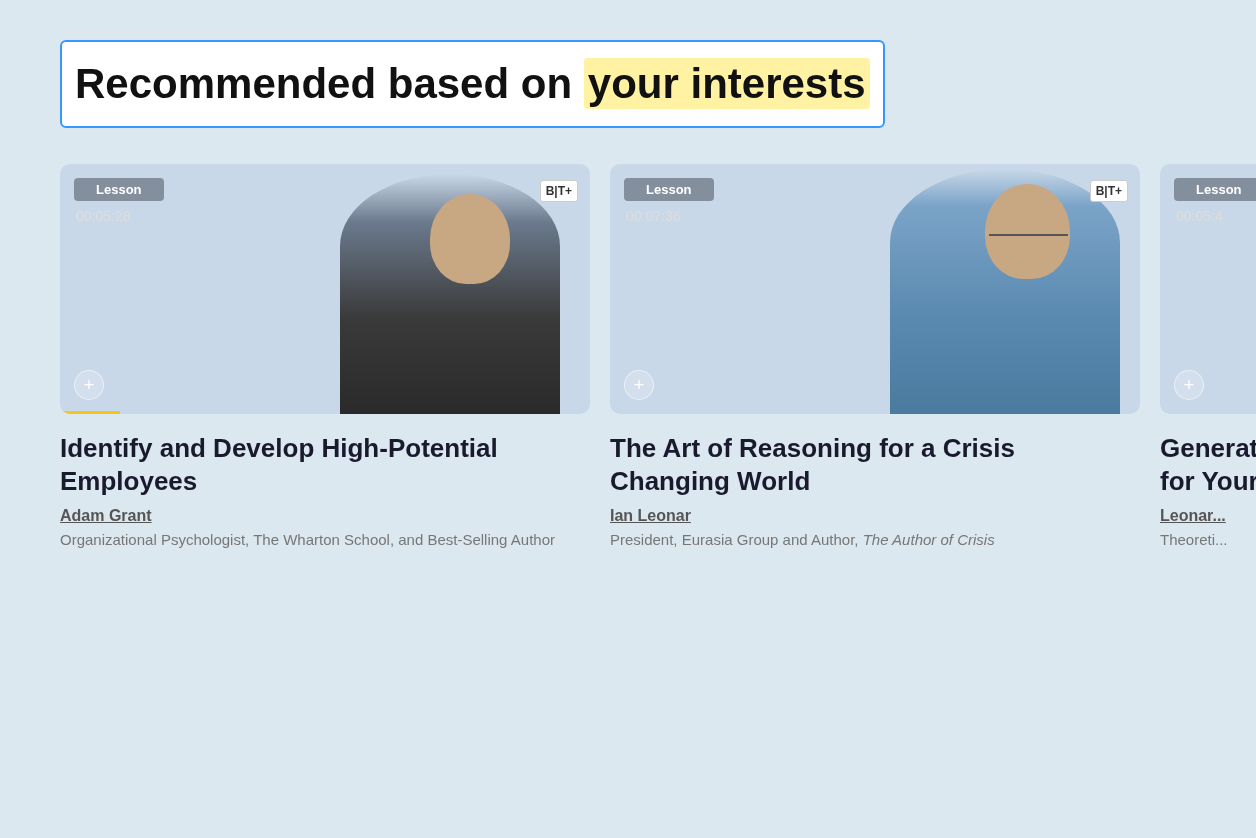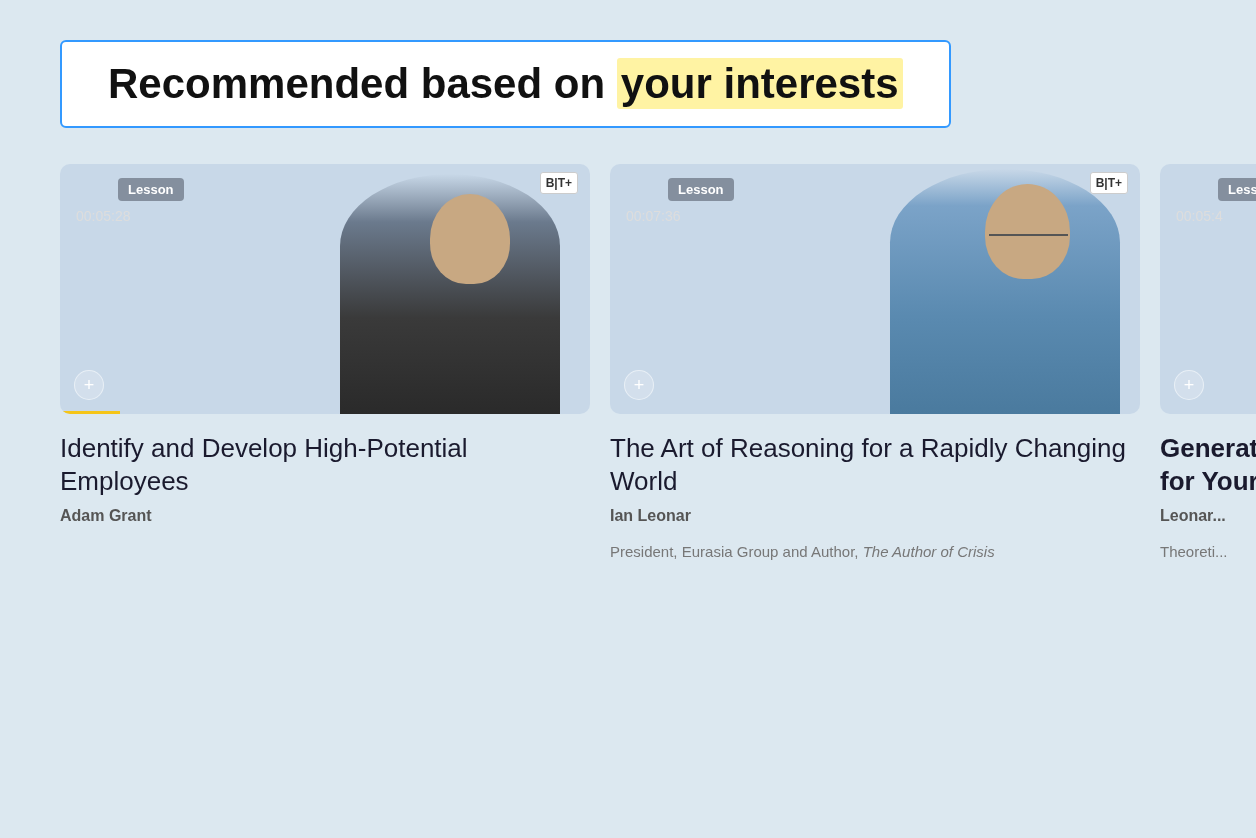--- a/index.html
+++ b/index.html
@@ -14,21 +14,21 @@
     }
 
     .page-container {
       padding: 40px 60px;
     }
 
     .heading-box {
       display: inline-block;
       border: 2.5px solid #3399ff;
       border-radius: 6px;
-      padding: 18px 46px;
+      padding: 18px 13px;
       margin-bottom: 36px;
       background: white;
     }
 
     .heading-text {
       font-size: 42px;
       font-weight: 900;
       color: #111;
       white-space: nowrap;
     }
@@ -127,28 +127,27 @@
     }
 
     .thumbnail-badge {
       position: absolute;
       top: 14px;
       left: 14px;
       background: rgba(120, 130, 145, 0.85);
       color: white;
       font-size: 13px;
       font-weight: 600;
-      padding: 4px 10px;
+      padding: 4px 22px;
       border-radius: 4px;
-      margin-left: 44px;
     }
 
     .thumbnail-logo {
       position: absolute;
-      top: 8px;
+      top: 16px;
       right: 12px;
       background: white;
       border: 1.5px solid #ccc;
       border-radius: 3px;
       padding: 3px 5px;
       font-size: 12px;
       font-weight: 700;
       color: #333;
       display: flex;
       align-items: center;
@@ -186,31 +185,32 @@
       bottom: 0;
       left: 0;
       width: 60px;
       height: 3px;
       background: #f5c518;
       border-radius: 0 0 0 10px;
     }
 
     .card-title {
       font-size: 26px;
-      font-weight: 400;
+      font-weight: 700;
       color: #1a1a2e;
       line-height: 1.25;
       margin-bottom: 10px;
     }
 
     .card-author {
       font-size: 16px;
       font-weight: 600;
       color: #555;
-      margin-bottom: 16px;
+      margin-bottom: 4px;
+      text-decoration: underline;
     }
 
     .card-desc {
       font-size: 15px;
       color: #777;
       line-height: 1.4;
     }
 
     .card-desc em {
       font-style: italic;
@@ -247,36 +247,37 @@
         <div class="thumbnail-badge">Lesson</div>
         <div class="thumbnail-logo">
           <span>B|T+</span>
         </div>
         <div class="thumbnail-time">00:05:28</div>
         <div class="add-btn">+</div>
         <div class="progress-bar"></div>
       </div>
       <div class="card-title">Identify and Develop High-Potential Employees</div>
       <div class="card-author">Adam Grant</div>
+      <div class="card-desc">Organizational Psychologist, The Wharton School, and Best-Selling Author</div>
     </div>
 
     <div class="card">
       <div class="card-thumbnail">
         <div class="person-2"></div>
         <div class="person-head-2"></div>
         <div class="glasses"></div>
 
         <div class="thumbnail-badge">Lesson</div>
         <div class="thumbnail-logo">
           <span>B|T+</span>
         </div>
         <div class="thumbnail-time">00:07:36</div>
         <div class="add-btn">+</div>
       </div>
-      <div class="card-title">The Art of Reasoning for a Rapidly Changing World</div>
+      <div class="card-title">The Art of Reasoning for a Crisis Changing World</div>
       <div class="card-author">Ian Leonar</div>
       <div class="card-desc">
         President, Eurasia Group and Author, <em>The Author of Crisis</em>
       </div>
     </div>
 
     <div class="card-partial">
       <div class="card-thumbnail-partial">
         <div class="thumbnail-badge">Lesson</div>
 

